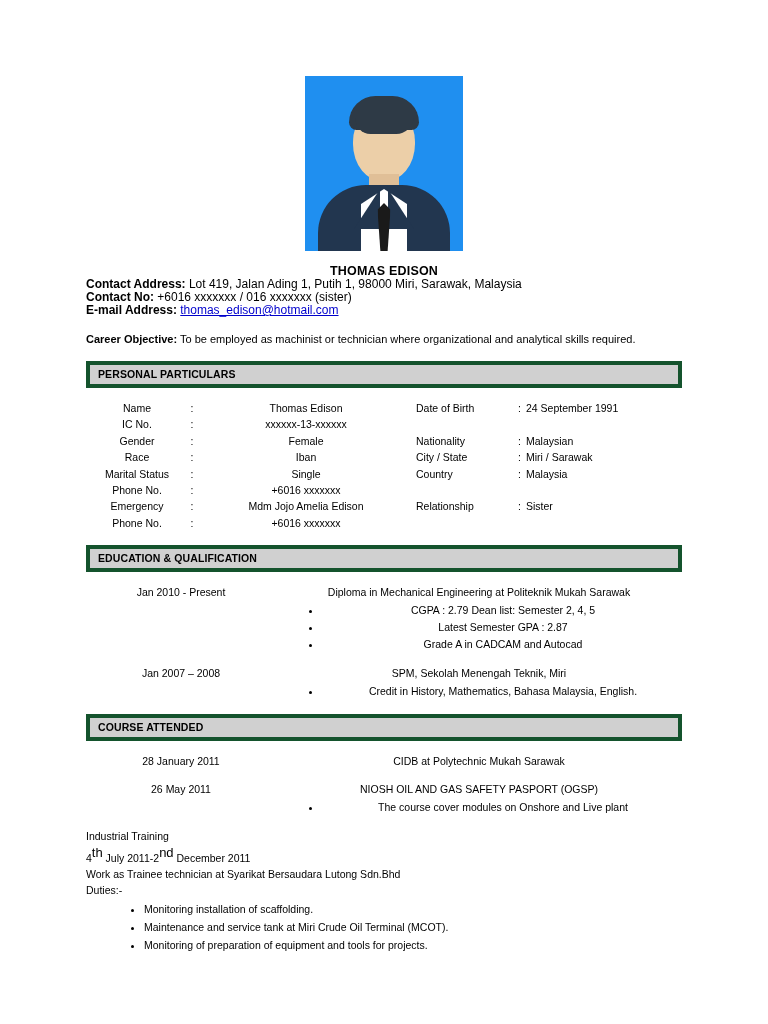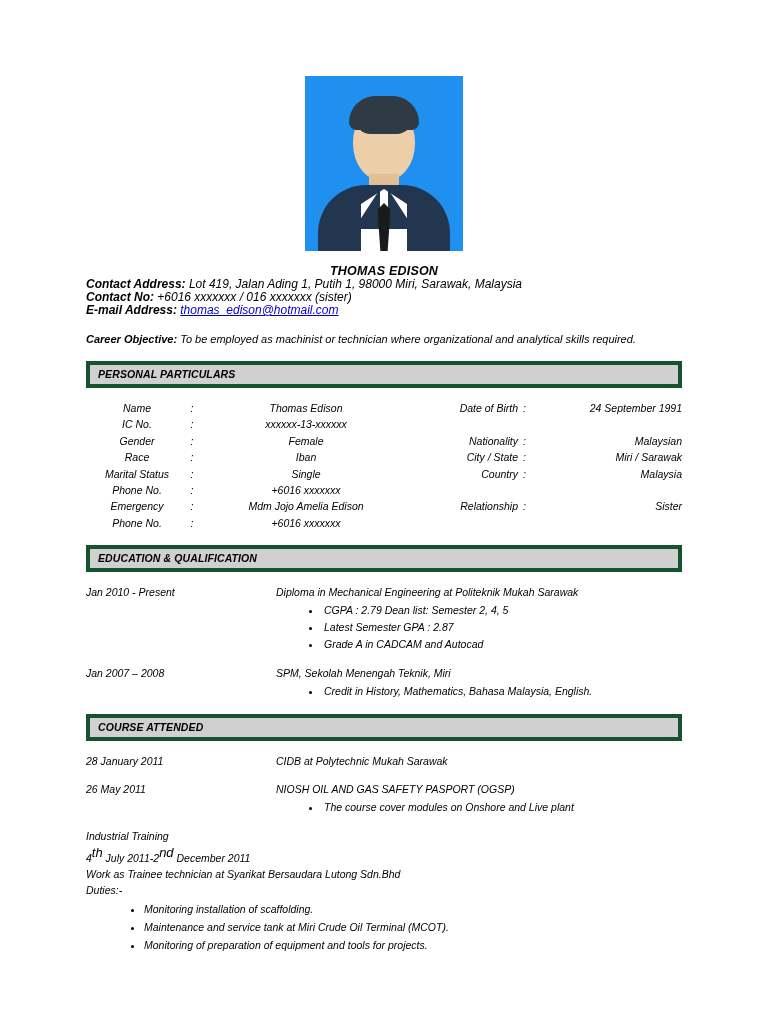--- a/index.html
+++ b/index.html
@@ -13,21 +13,20 @@
     font-family: "Liberation Sans", sans-serif;
     color: #000000;
     overflow: hidden;
   }
   .page {
     position: relative;
     width: 768px;
     height: 776px;
     box-sizing: border-box;
     padding: 62px 86px 12px 86px;
-    font-style: italic;
   }
 
   
   .photo-wrap {
     display: flex;
     justify-content: center;
     margin-top: 14px;
   }
   .photo {
     width: 158px;
@@ -163,33 +162,34 @@
   }
 
   
   .particulars {
     margin-top: 12px;
     font-size: 10.5px;
     line-height: 16.4px;
     display: flex;
   }
   .pp-col-left { width: 330px; text-align: center; }
-  .pp-col-right { flex: 1; text-align: right; }
+  .pp-col-right { flex: 1; }
   .pp-row { display: flex; }
   .pp-label { width: 102px; }
   .pp-sep { width: 8px; }
   .pp-value { flex: 1; }
   .pp-blank { height: 16.4px; }
 
   
   .entry {
     display: flex;
     font-size: 10.5px;
     line-height: 16px;
     margin-top: 12px;
+    text-align: center;
   }
   .entry-date { width: 190px; flex: none; }
   .entry-body { flex: 1; }
   .bullets {
     list-style: disc;
     margin: 2px 0 0 0;
     padding-left: 46px;
   }
   .bullets li {
     line-height: 17px;

